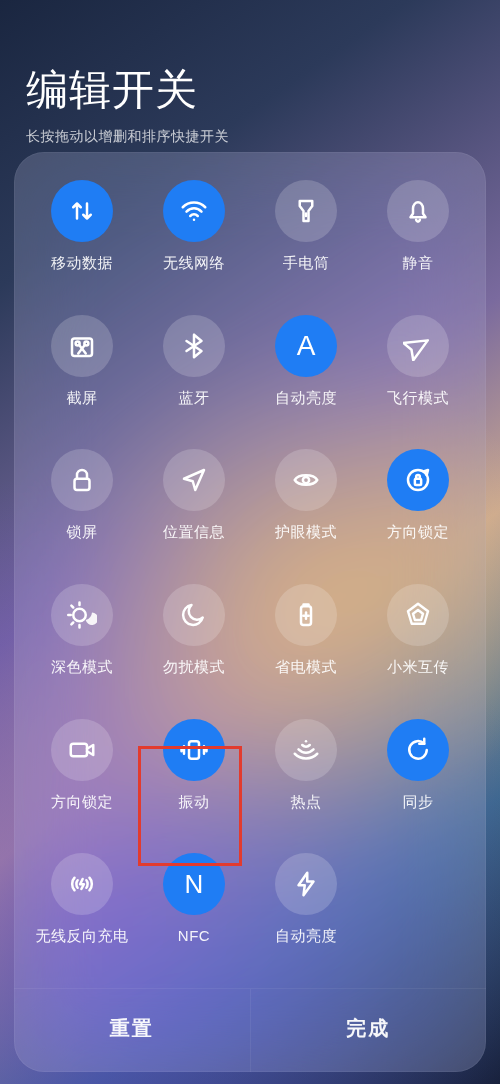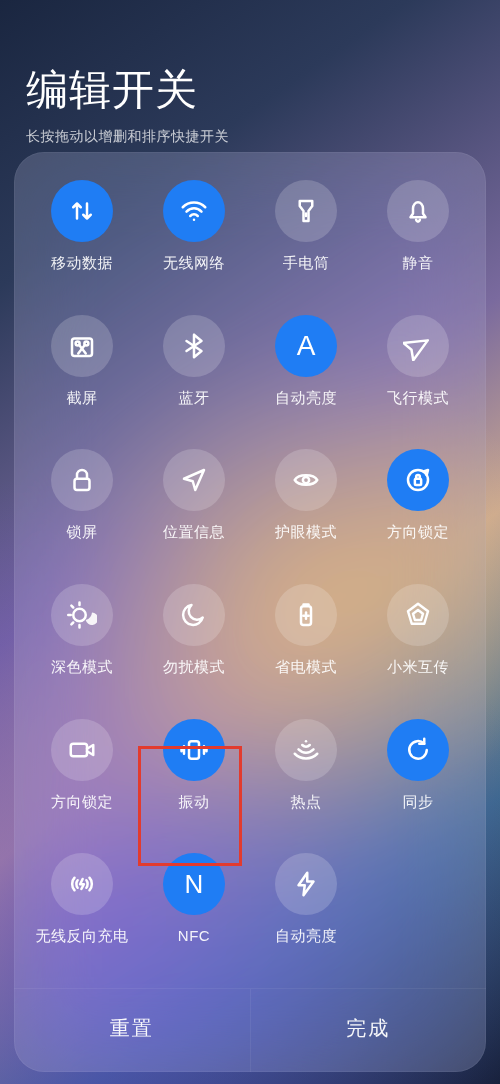--- a/index.html
+++ b/index.html
@@ -84,20 +84,21 @@
     border: 3px solid #e23b2e;
     pointer-events: none;
     left: 138px;
     top: 746px;
     width: 104px;
     height: 120px;
   }
   .footer {
     display: flex;
     border-top: 1px solid rgba(255,255,255,0.06);
+    font-weight: bold;
   }
   .footer .btn {
     flex: 1;
     text-align: center;
     padding: 26px 0 30px 0;
     font-size: 20px;
     color: rgba(255,255,255,0.95);
     letter-spacing: 2px;
   }
   .footer .btn + .btn {

